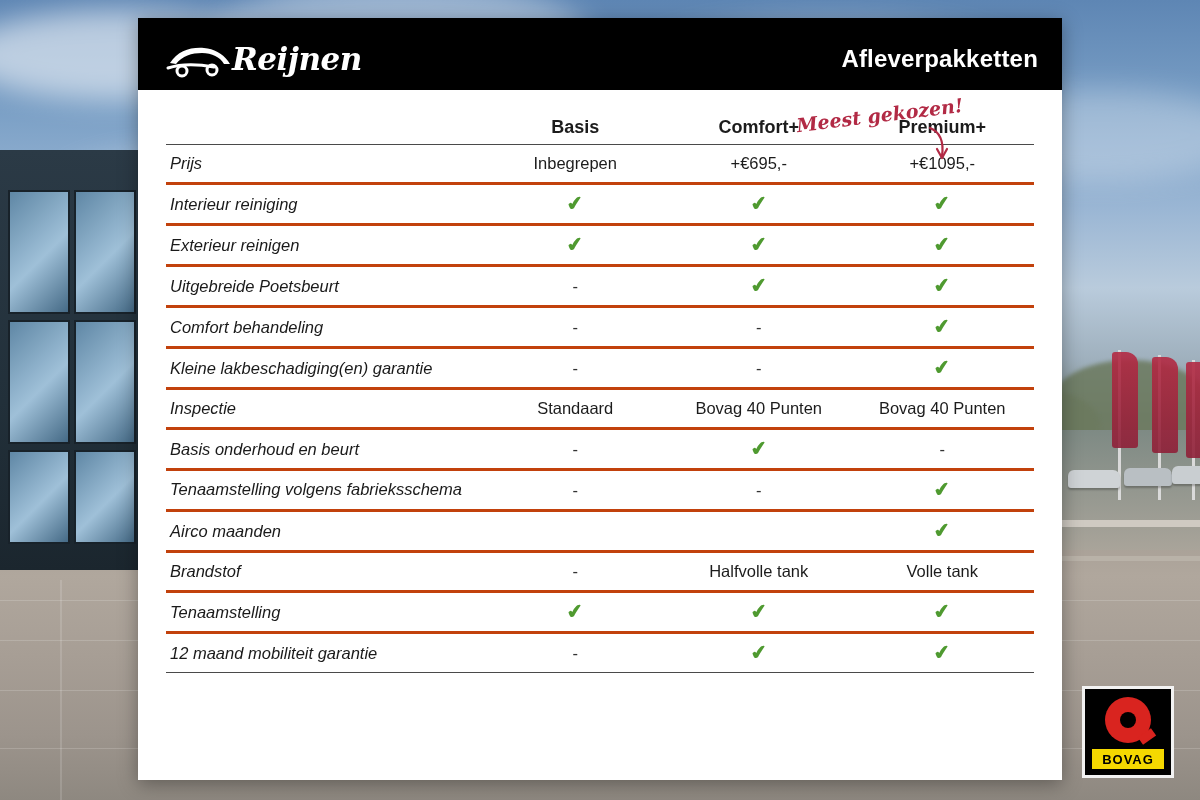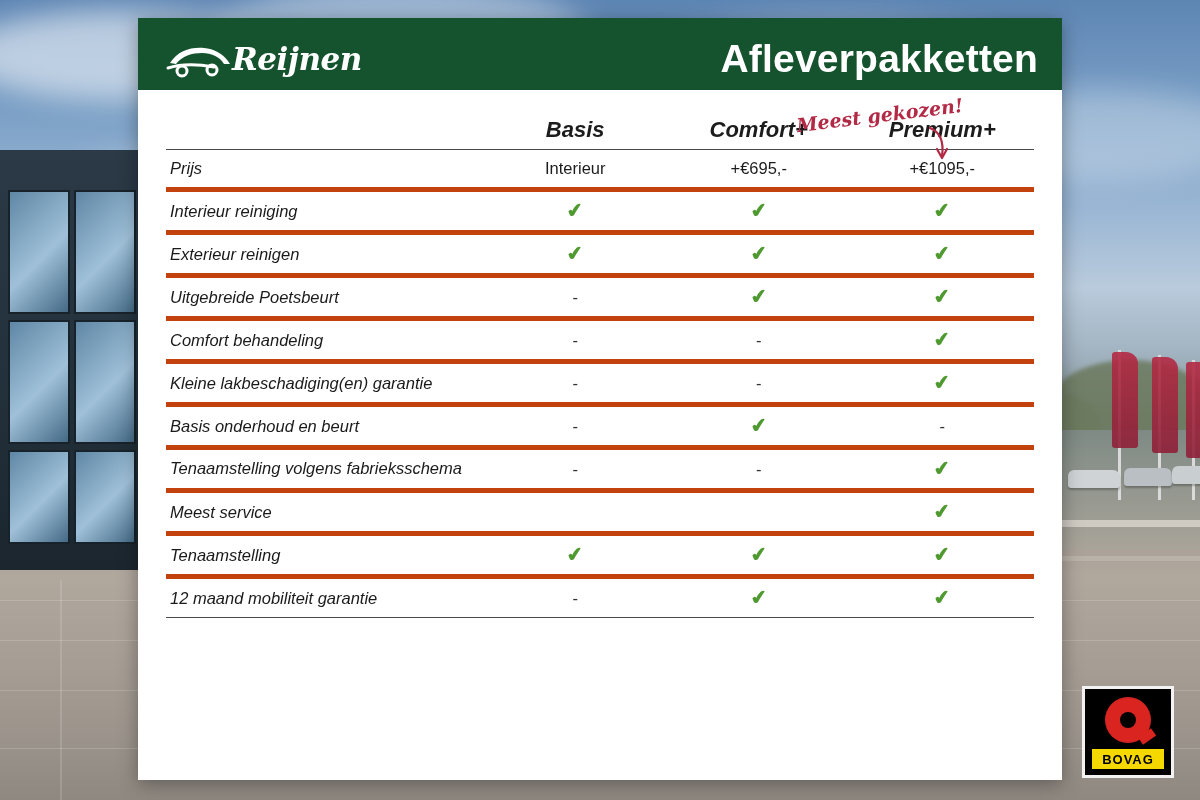--- a/index.html
+++ b/index.html
@@ -179,21 +179,21 @@
     left: 138px;
     top: 18px;
     width: 924px;
     height: 762px;
     background: #ffffff;
     box-shadow: 0 4px 18px rgba(0,0,0,.35);
     overflow: hidden;
   }
   #card-header {
     height: 72px;
-    background: #14532d;
+    background: #000000;
     display: flex;
     align-items: center;
     justify-content: space-between;
     padding: 10px 24px 0 26px;
     box-sizing: border-box;
   }
   #logo {
     display: flex;
     align-items: center;
     gap: 4px;
@@ -203,21 +203,21 @@
   #logo-text {
     font-family: "DejaVu Serif", serif;
     font-size: 31px;
     font-style: italic;
     font-weight: bold;
     color: #ffffff;
     letter-spacing: -0.5px;
     margin-left: -8px;
   }
   #header-title {
-    font-size: 39px;
+    font-size: 24px;
     font-weight: bold;
     color: #ffffff;
     letter-spacing: .2px;
   }
 
   #card-body {
     position: relative;
     padding: 18px 28px 0 28px;
     box-sizing: border-box;
   }
@@ -267,25 +267,24 @@
   th.feature-col, td.feature-col {
     width: 37%;
     text-align: left;
     font-style: italic;
   }
   th.plan-col, td.plan-col {
     width: 21%;
     text-align: center;
   }
   thead th.plan-col {
-    font-style: italic;
-    font-weight: bold;
-    font-size: 22px;
-  }
-  tbody tr { border-bottom: 5px solid #c2410c; }
+    font-weight: bold;
+    font-size: 18px;
+  }
+  tbody tr { border-bottom: 3px solid #c2410c; }
   tbody tr:last-child { border-bottom: 1.5px solid #4a4a4a; }
   tbody td.feature-col {
     font-style: italic;
     font-size: 16.5px;
     color: #1a1a1a;
   }
   td.plan-col { font-size: 16.5px; }
   .check {
     color: #4f9a30;
     font-size: 19px;
@@ -379,21 +378,21 @@
           <th class="feature-col"></th>
           <th class="plan-col">Basis</th>
           <th class="plan-col">Comfort+</th>
           <th class="plan-col">Premium+</th>
         </tr>
       </thead>
       <tbody>
 
         <tr>
           <td class="feature-col">Prijs</td>
-          <td class="plan-col">Interieur</td>
+          <td class="plan-col">Inbegrepen</td>
           <td class="plan-col">+€695,-</td>
           <td class="plan-col">+€1095,-</td>
         </tr>
 
 
         <tr>
           <td class="feature-col">Interieur reiniging</td>
           <td class="plan-col"><span class="check">✔</span></td>
           <td class="plan-col"><span class="check">✔</span></td>
           <td class="plan-col"><span class="check">✔</span></td>
@@ -420,42 +419,54 @@
           <td class="plan-col"><span class="check">✔</span></td>
         </tr>
 
         <tr>
           <td class="feature-col">Kleine lakbeschadiging(en) garantie</td>
           <td class="plan-col"><span class="dash">-</span></td>
           <td class="plan-col"><span class="dash">-</span></td>
           <td class="plan-col"><span class="check">✔</span></td>
         </tr>
 
+        <tr>
+          <td class="feature-col">Inspectie</td>
+          <td class="plan-col">Standaard</td>
+          <td class="plan-col">Bovag 40 Punten</td>
+          <td class="plan-col">Bovag 40 Punten</td>
+        </tr>
 
         <tr>
           <td class="feature-col">Basis onderhoud en beurt</td>
           <td class="plan-col"><span class="dash">-</span></td>
           <td class="plan-col"><span class="check">✔</span></td>
           <td class="plan-col"><span class="dash">-</span></td>
         </tr>
 
         <tr>
           <td class="feature-col two-line">Tenaamstelling volgens fabrieksschema</td>
           <td class="plan-col"><span class="dash">-</span></td>
           <td class="plan-col"><span class="dash">-</span></td>
           <td class="plan-col"><span class="check">✔</span></td>
         </tr>
 
         <tr>
-          <td class="feature-col">Meest service</td>
+          <td class="feature-col">Airco maanden</td>
           <td class="plan-col"><span></span></td>
           <td class="plan-col"><span></span></td>
           <td class="plan-col"><span class="check">✔</span></td>
         </tr>
 
+        <tr>
+          <td class="feature-col">Brandstof</td>
+          <td class="plan-col"><span class="dash">-</span></td>
+          <td class="plan-col">Halfvolle tank</td>
+          <td class="plan-col">Volle tank</td>
+        </tr>
 
         <tr>
           <td class="feature-col">Tenaamstelling</td>
           <td class="plan-col"><span class="check">✔</span></td>
           <td class="plan-col"><span class="check">✔</span></td>
           <td class="plan-col"><span class="check">✔</span></td>
         </tr>
 
         <tr>
           <td class="feature-col">12 maand mobiliteit garantie</td>

